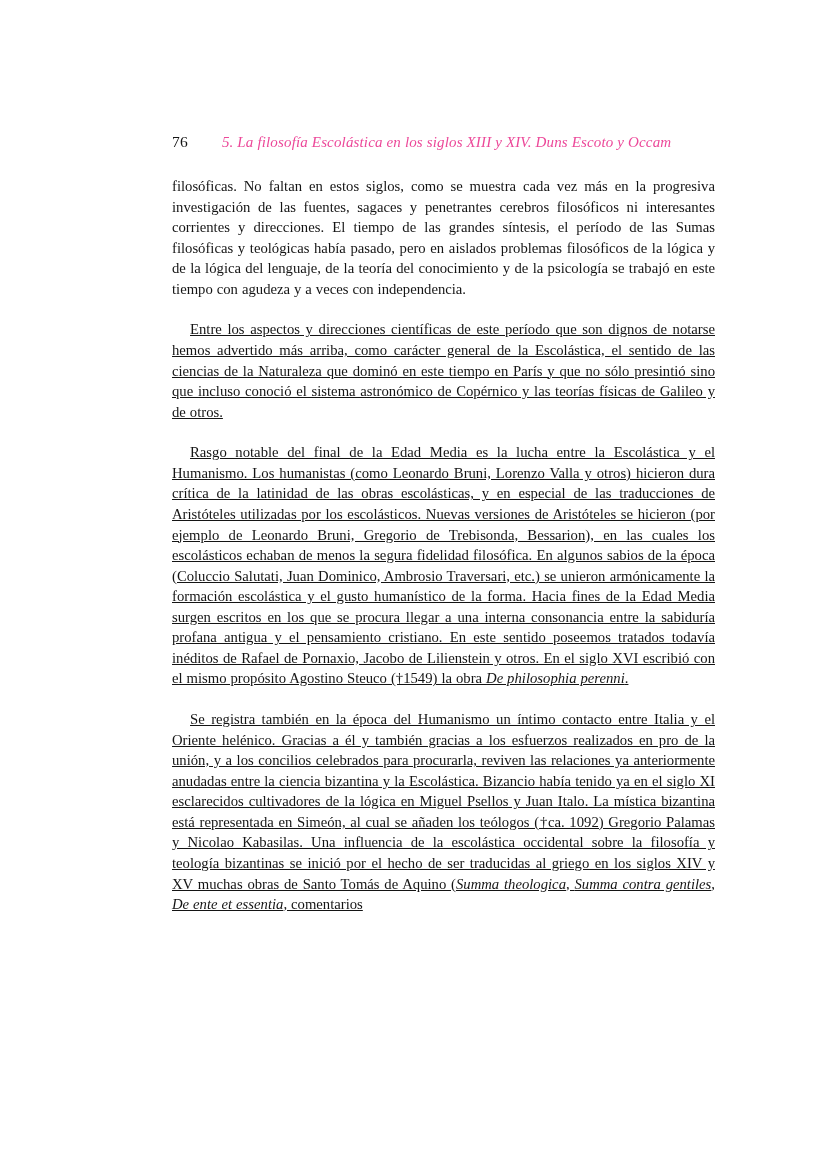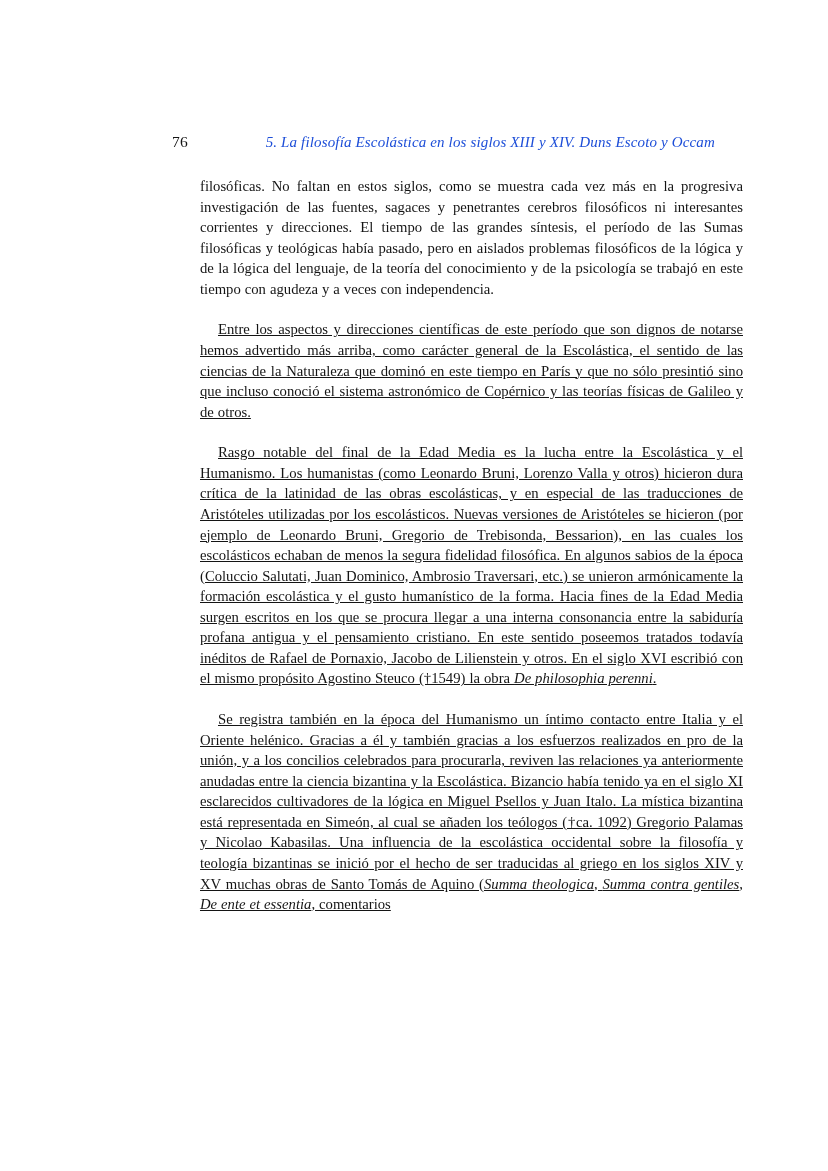--- a/index.html
+++ b/index.html
@@ -30,43 +30,41 @@
   
   .running-head {
     position: absolute;
     left: 172px;
     top: 133px;
     width: 543px;
     height: 20px;
     display: flex;
     align-items: baseline;
     white-space: nowrap;
-    justify-content: space-between;
   }
   .folio {
     font-size: 15.5px;
     font-style: normal;
     letter-spacing: 0.2px;
     color: #141414;
   }
   .head-title {
     font-size: 15px;
     font-style: italic;
     margin-left: 34px;
     letter-spacing: 0.15px;
-    color: #1d4ed8;
+    color: #ec4899;
   }
 
   
   .textblock {
     position: absolute;
     left: 172px;
     top: 176px;
     width: 543px;
-    margin-left: 28px;
   }
 
   p.para {
     margin: 0;
     font-size: 14.7px;
     line-height: 20.55px;
     text-align: justify;
     text-justify: inter-word;
     color: #141414;
     hyphens: none;

